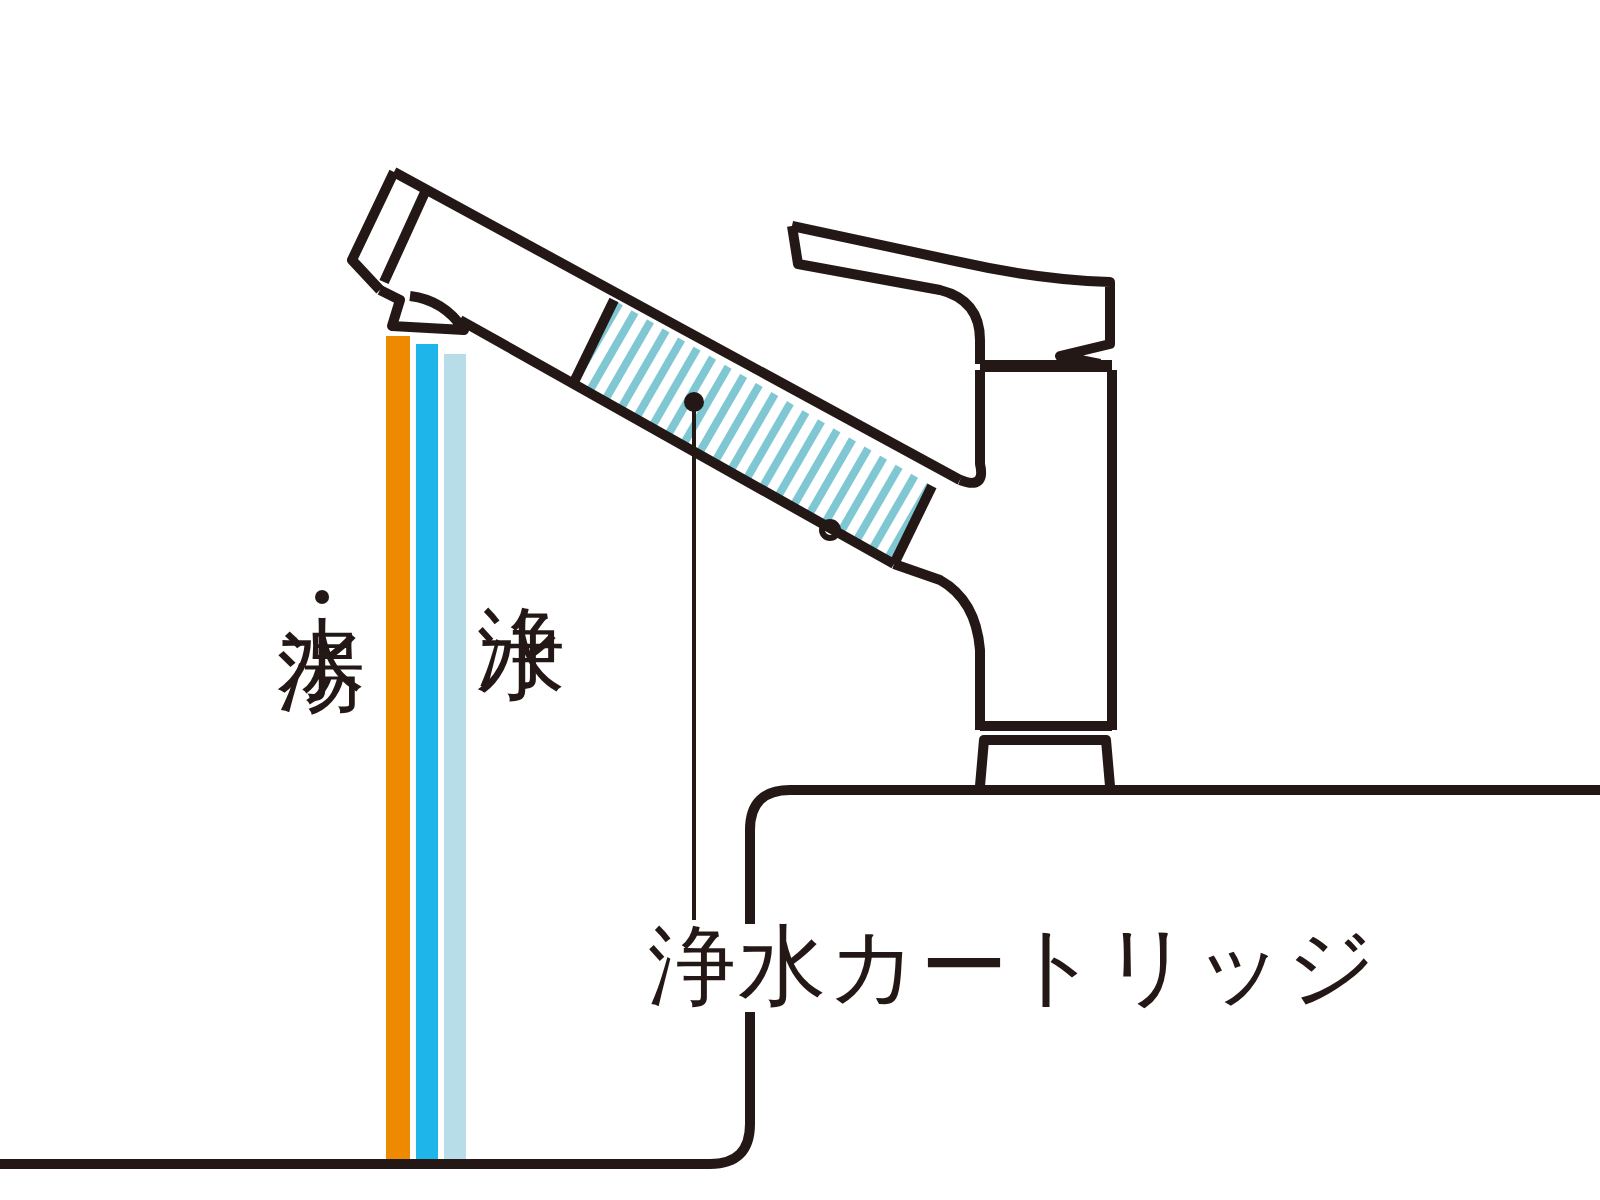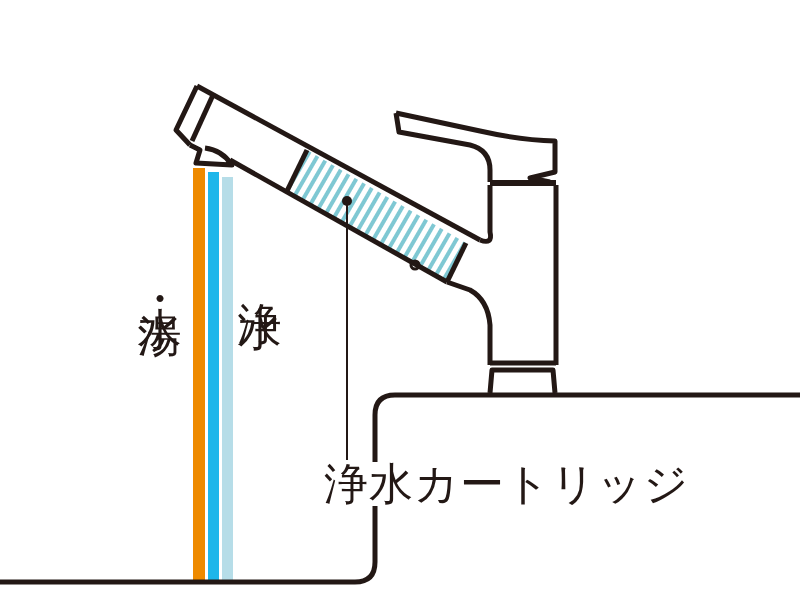--- a/index.html
+++ b/index.html
@@ -1,18 +1,18 @@
 <!DOCTYPE html>
 <html><head>
 <meta charset="utf-8">
 <style>
   html, body { margin:0; padding:0; background:#ffffff; }
   .stage { position:relative; width:800px; height:600px; overflow:hidden; background:#ffffff; }
   svg { position:absolute; left:0; top:0; }
-  .label { position:absolute; color:#231815; font-family:Liberation Sans, sans-serif; font-weight:300; line-height:1; white-space:nowrap; }
+  .label { position:absolute; color:#231815; font-family:Liberation Serif, serif; font-weight:300; line-height:1; white-space:nowrap; }
   .label-vert { writing-mode: vertical-rl; text-orientation: upright; font-size:44px; letter-spacing:4px; }
   #lbl-hotcold { left:138px; top:272px; }
   #lbl-purified { left:238px; top:268px; }
   #lbl-cartridge { left:322px; top:462px; font-size:44px; letter-spacing:1px; background:#fff; padding:0 2px; }
 </style>
 </head>
 <body>
 
 <div class="stage">
   <svg width="800" height="600" viewBox="0 0 800 600">

